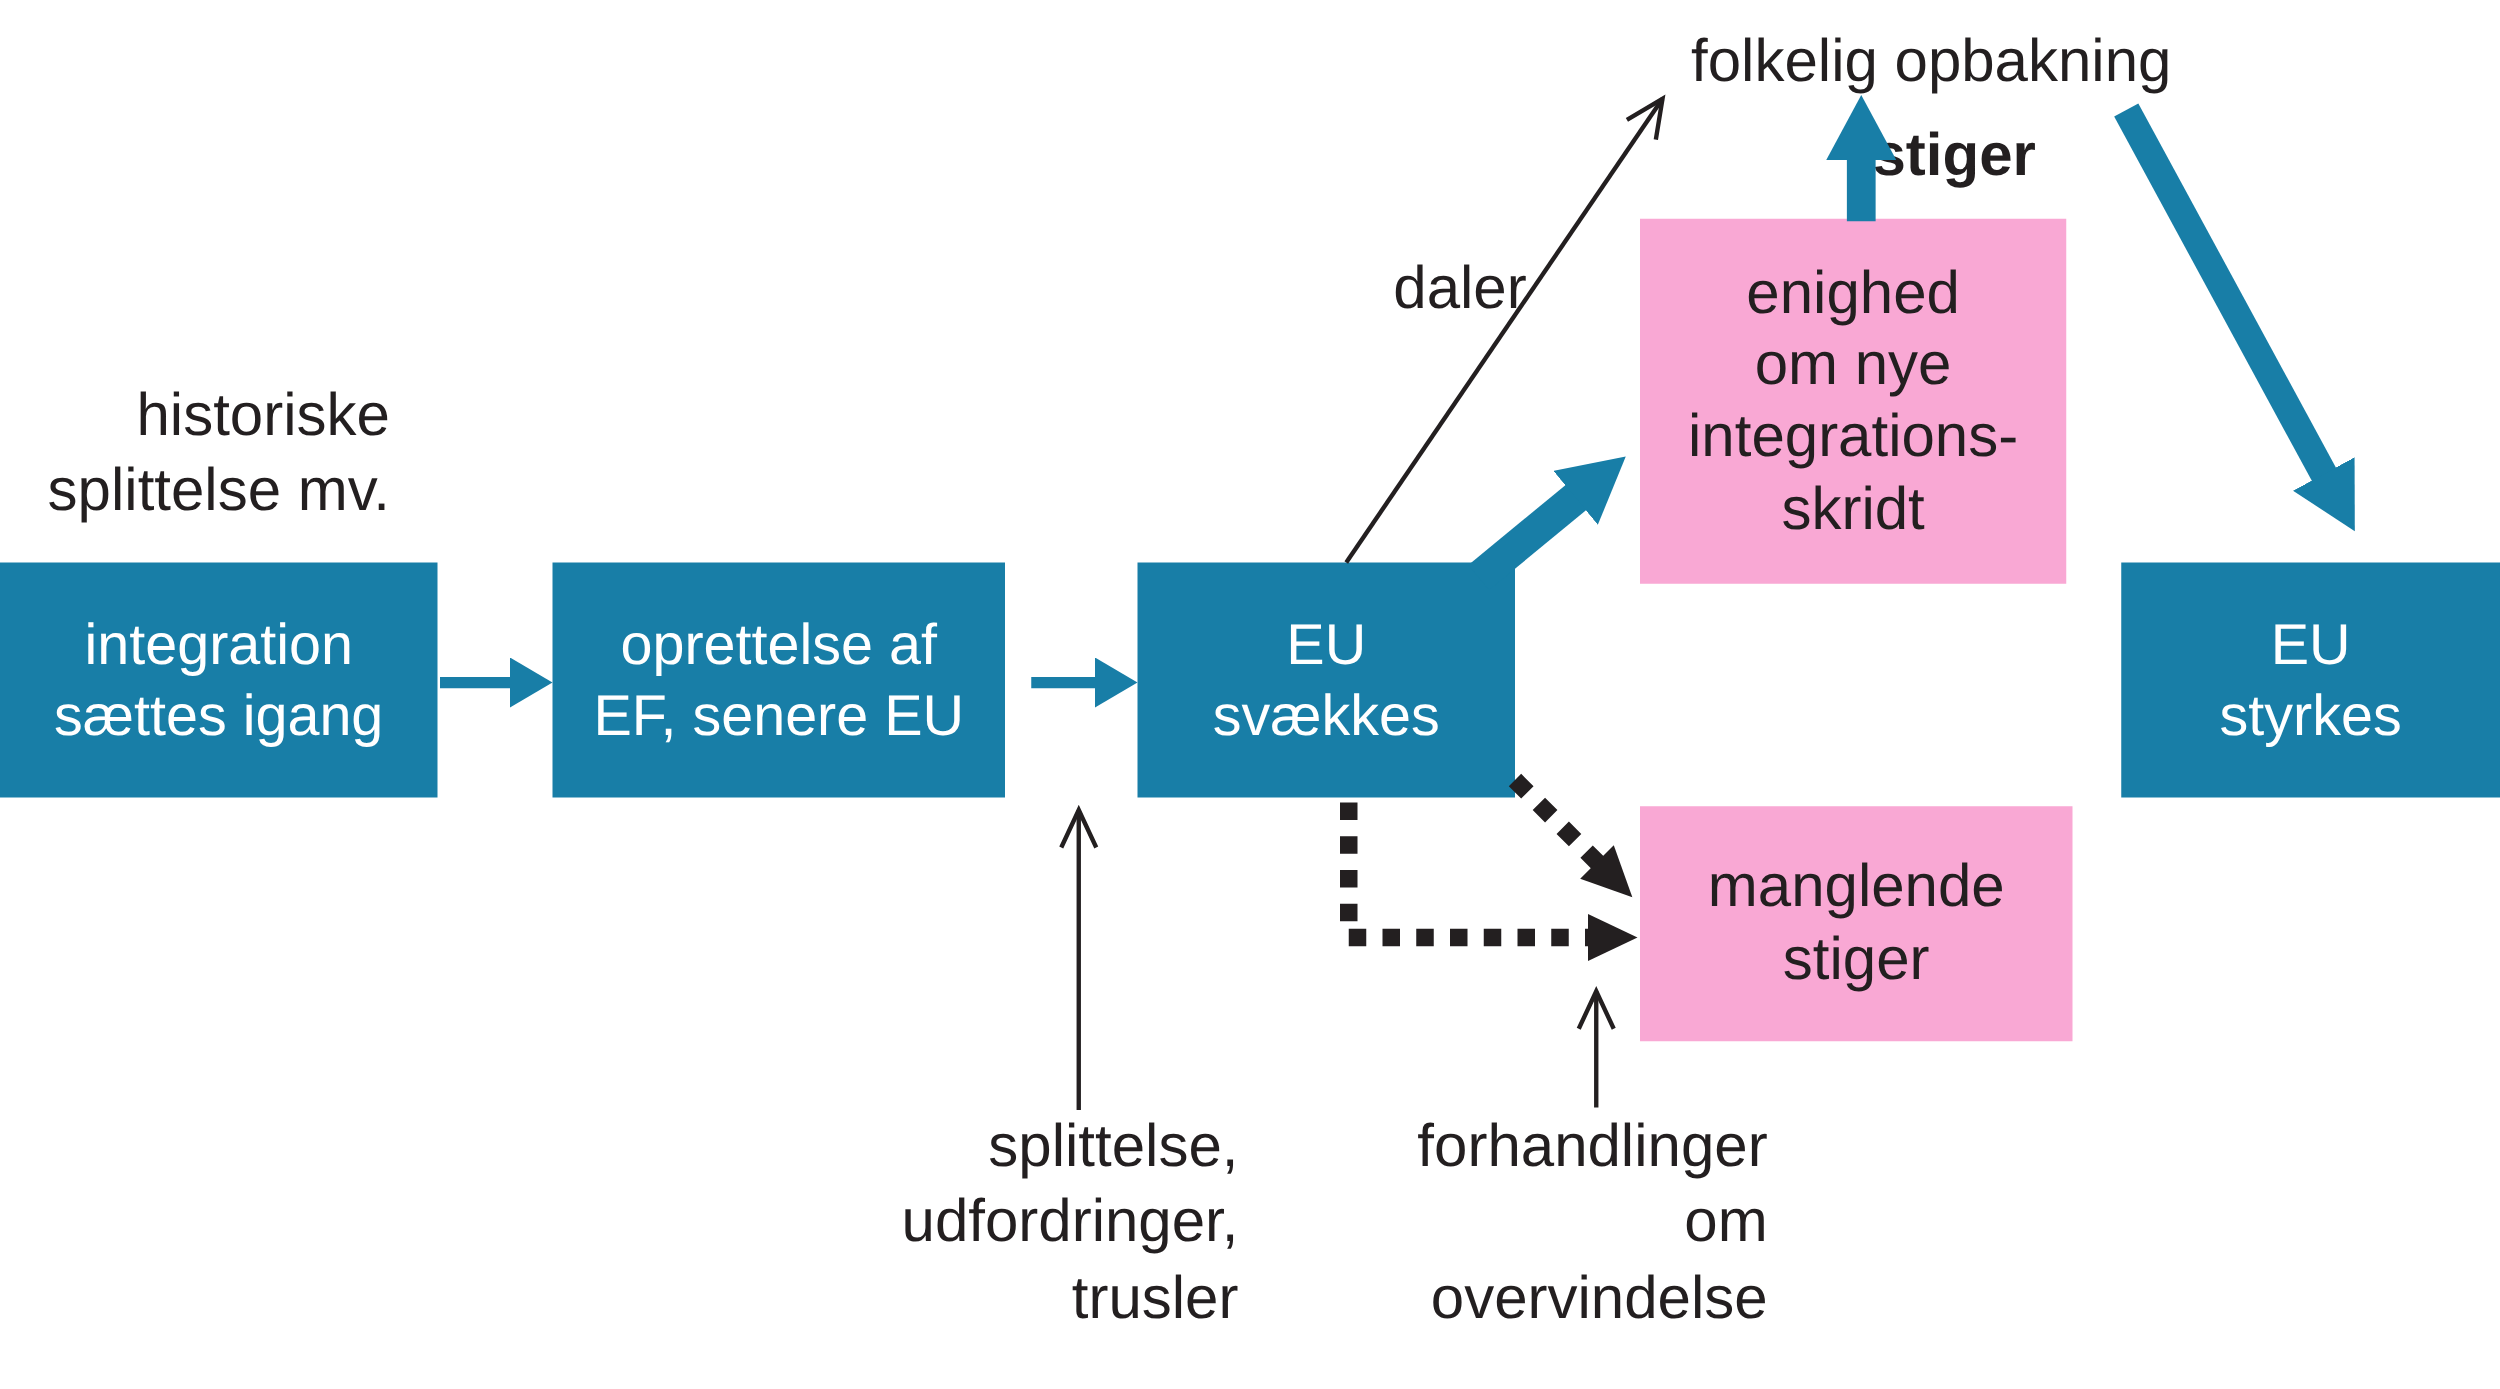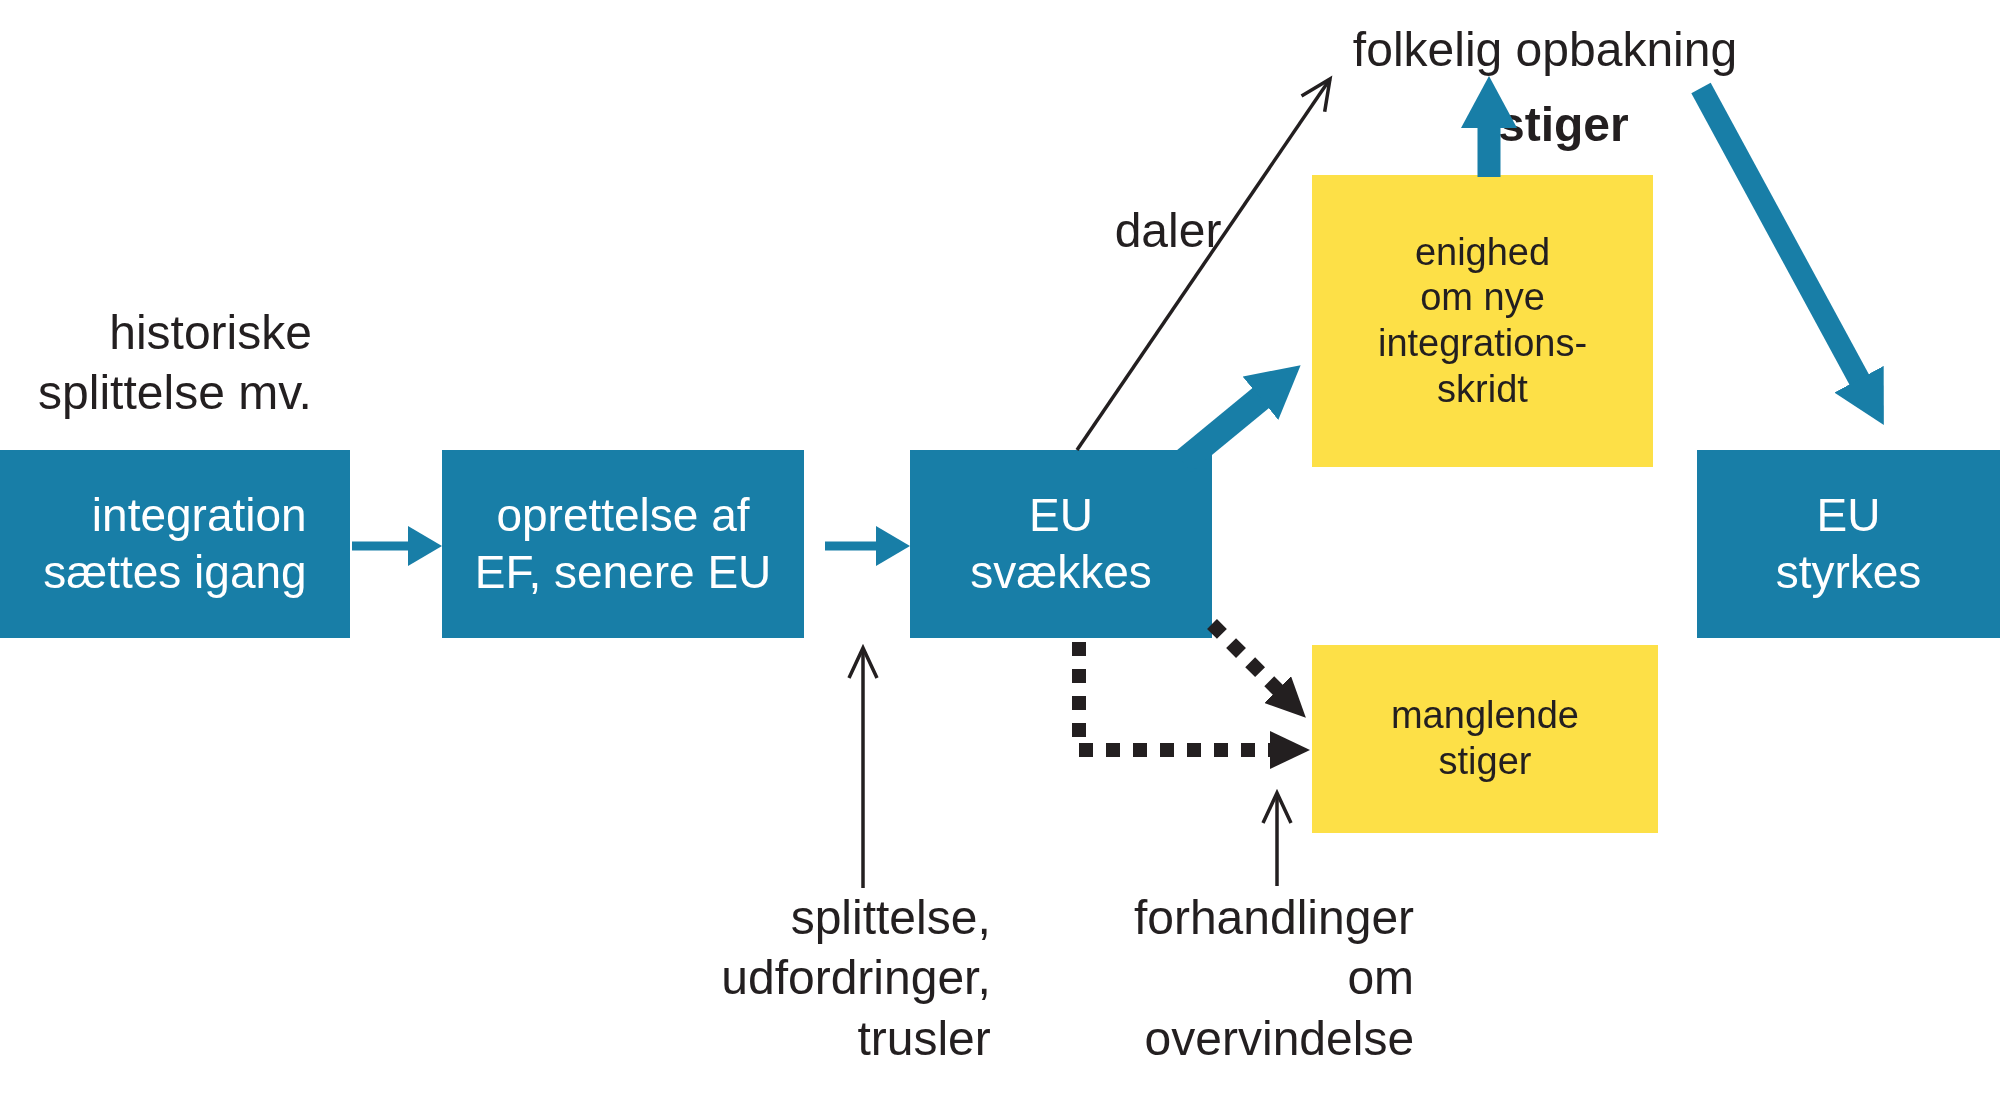--- a/index.html
+++ b/index.html
@@ -5,26 +5,26 @@
   html,body{margin:0;padding:0;}
   body{
     width:2000px;height:1111px;position:relative;background:#ffffff;
     font-family:"Liberation Sans","DejaVu Sans",sans-serif;overflow:hidden;
   }
   .node{
     position:absolute;display:flex;align-items:center;justify-content:center;
     text-align:center;white-space:pre-line;
   }
   .node-teal{background:#187EA7;color:#ffffff;font-size:46px;line-height:1.24;}
-  .node-pale{background:#fde047;color:#231F20;font-size:38px;line-height:1.20;}
+  .node-pale{background:#f9a8d4;color:#231F20;font-size:48px;line-height:1.20;}
   .lbl{
     position:absolute;color:#231F20;font-size:48px;line-height:1.26;
     text-align:right;white-space:pre-line;
   }
-  #node-integration{left:0;top:450px;width:350px;height:188px;text-align:right;}
+  #node-integration{left:0;top:450px;width:350px;height:188px;}
   #node-oprettelse {left:442px;top:450px;width:362px;height:188px;}
   #node-eu-svaekkes{left:910px;top:450px;width:302px;height:188px;}
   #node-eu-styrkes {left:1697px;top:450px;width:303px;height:188px;}
   #node-enighed    {left:1312px;top:175px;width:341px;height:292px;}
   #node-manglende  {left:1312px;top:645px;width:346px;height:188px;}
 
   #label-historiske   {left:175px;top:303px;transform:translateX(-50%);}
   #label-folkelig     {left:1545px;top:20px;transform:translateX(-50%);white-space:nowrap;}
   #label-stiger       {left:1498px;top:95px;text-align:right;font-weight:bold;}
   #label-daler        {left:1147px;top:201px;transform:translateX(-50%);margin-left:21px;}

